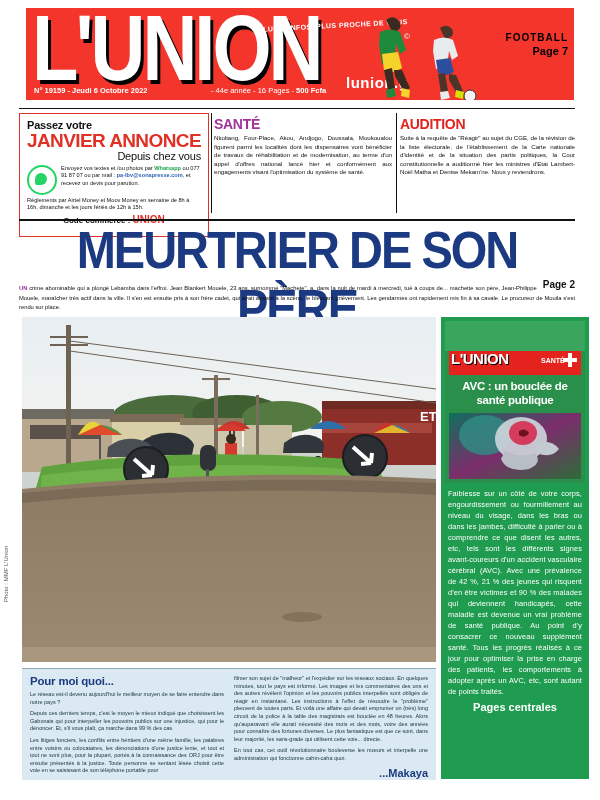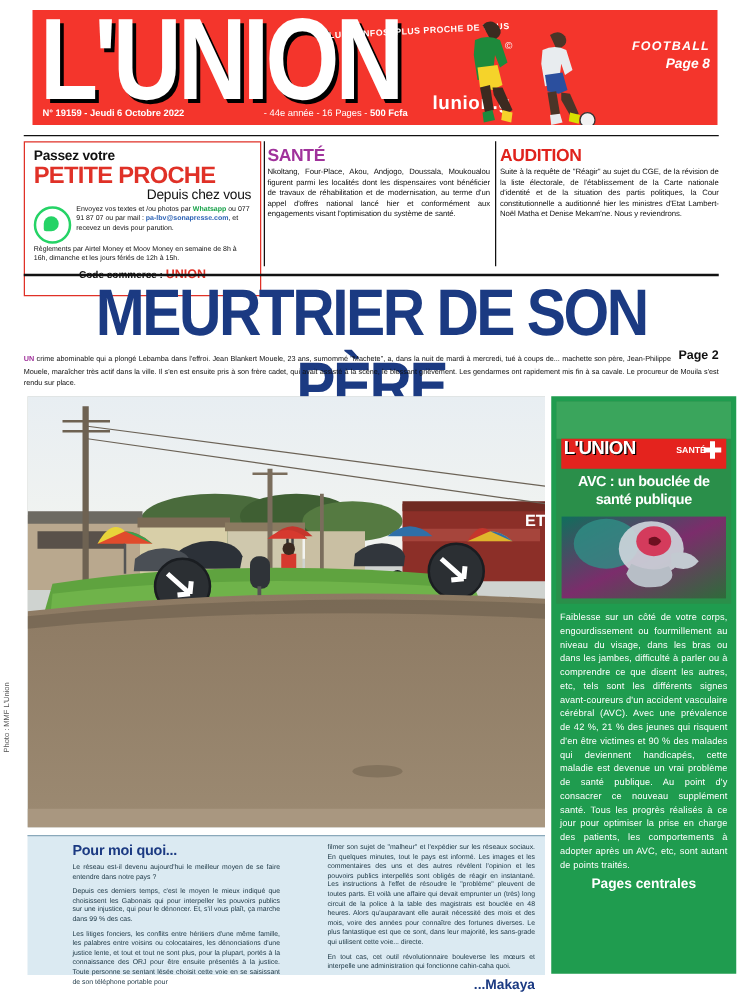--- a/index.html
+++ b/index.html
@@ -29,21 +29,21 @@
   .mast-meta{position:absolute;left:185px;top:78px;font-size:7.5px;color:#fff;
     white-space:nowrap;}
   .mast-meta b{font-weight:bold;}
 
   
   .player{position:absolute;}
   .p1{left:330px;top:6px;width:70px;height:86px;}
   .p2{left:392px;top:16px;width:66px;height:78px;}
 
   .football-box{position:absolute;right:6px;top:24px;width:180px;text-align:right;
-    color:#ffffff;font-style:italic;}
+    color:#000000;}
   .fb-kicker{font-size:10px;font-weight:bold;letter-spacing:1px;margin-bottom:2px;}
   .fb-text{font-size:10.5px;line-height:12.5px;letter-spacing:.2px;}
   .fb-page{font-size:11px;font-weight:bold;margin-top:2px;}
 
   
   .annonce{position:absolute;left:19px;top:113px;width:190px;height:124px;
     border:1.6px solid #e03127;background:#fff;box-sizing:border-box;padding:5px 7px;}
   .an-l1{font-size:11px;font-weight:bold;color:#111;letter-spacing:-.2px;}
   .an-l2{font-size:19px;font-weight:bold;color:#e03127;letter-spacing:-.6px;
     line-height:20px;}
@@ -112,21 +112,21 @@
     font-weight:bold;color:#fff;line-height:14px;text-align:center;letter-spacing:-.3px;}
   .avc-img{position:absolute;left:4px;top:92px;width:132px;height:66px;overflow:hidden;}
   .avc-text{font-size:7.4px;line-height:11px;color:#fff;text-align:justify;
     margin-top:5px;padding:0 3px;letter-spacing:.1px;}
   .avc-pages{font-size:11px;font-weight:bold;color:#fff;text-align:center;margin-top:4px;}
 
   
   .opinion{position:absolute;left:22px;top:668px;width:414px;height:112px;
     background:#dbeaf2;border-top:1px solid #8aa9bb;box-sizing:border-box;
     padding:6px 8px;display:flex;gap:10px;}
-  .op-col{flex:1;margin-left:28px;}
+  .op-col{flex:1;}
   .op-title{font-size:11.5px;font-weight:bold;color:#1b3a82;letter-spacing:-.2px;
     margin-bottom:4px;}
   .op-p{font-size:5.5px;line-height:7.6px;text-align:justify;color:#16313f;
     margin:0 0 4px 0;}
   .op-sign{font-size:11px;font-weight:bold;color:#1b3a82;text-align:right;margin-top:2px;}
 </style>
 </head>
 <body>
 
 <div class="page">
@@ -157,31 +157,31 @@
       <path d="M18 36 l14-2 4 14 -7 3 -9-2 z" fill="#2b4f9e"></path>
       <path d="M20 50 l7-1 3 18 -7 2 z" fill="#4a3528"></path>
       <path d="M31 50 l7 1 7 16 -6 3 -8-14 z" fill="#4a3528"></path>
       <path d="M22 68 l8-1 2 7 -9 2 z" fill="#e8ecef"></path>
       <path d="M38 66 l8 2 -1 7 -8-2 z" fill="#d8e000"></path>
       <circle cx="52" cy="72" r="6" fill="#f2f2f2" stroke="#333" stroke-width="1"></circle>
     </svg>
 
     <div class="football-box">
       <div class="fb-kicker">FOOTBALL</div>
-      <div class="fb-page">Page 8</div>
+      <div class="fb-page">Page 7</div>
     </div>
   </div>
 
   <div class="rule-top"></div>
   <div class="vrule1"></div>
   <div class="vrule2"></div>
 
   <div class="annonce">
     <div class="an-l1">Passez votre</div>
-    <div class="an-l2">PETITE PROCHE</div>
+    <div class="an-l2">JANVIER ANNONCE</div>
     <div class="an-l3">Depuis chez vous</div>
     <div class="an-body">
       <div class="wa-icon"></div>
       <div class="an-text">
         <span>Envoyez vos textes et /ou photos par </span><span class="green">Whatsapp</span><span> ou  077 91 87 07 ou par mail : </span><span class="blue">pa-lbv@sonapresse.com</span><span>, et recevez un devis pour parution.</span>
       </div>
     </div>
     <div class="an-foot">
       <span>Règlements par </span><span class="red">Airtel Money</span><span> et </span><span class="green">Moov Money</span><span> en semaine de 8h à 16h, dimanche et les jours fériés de 12h à 15h.</span>
     </div>

